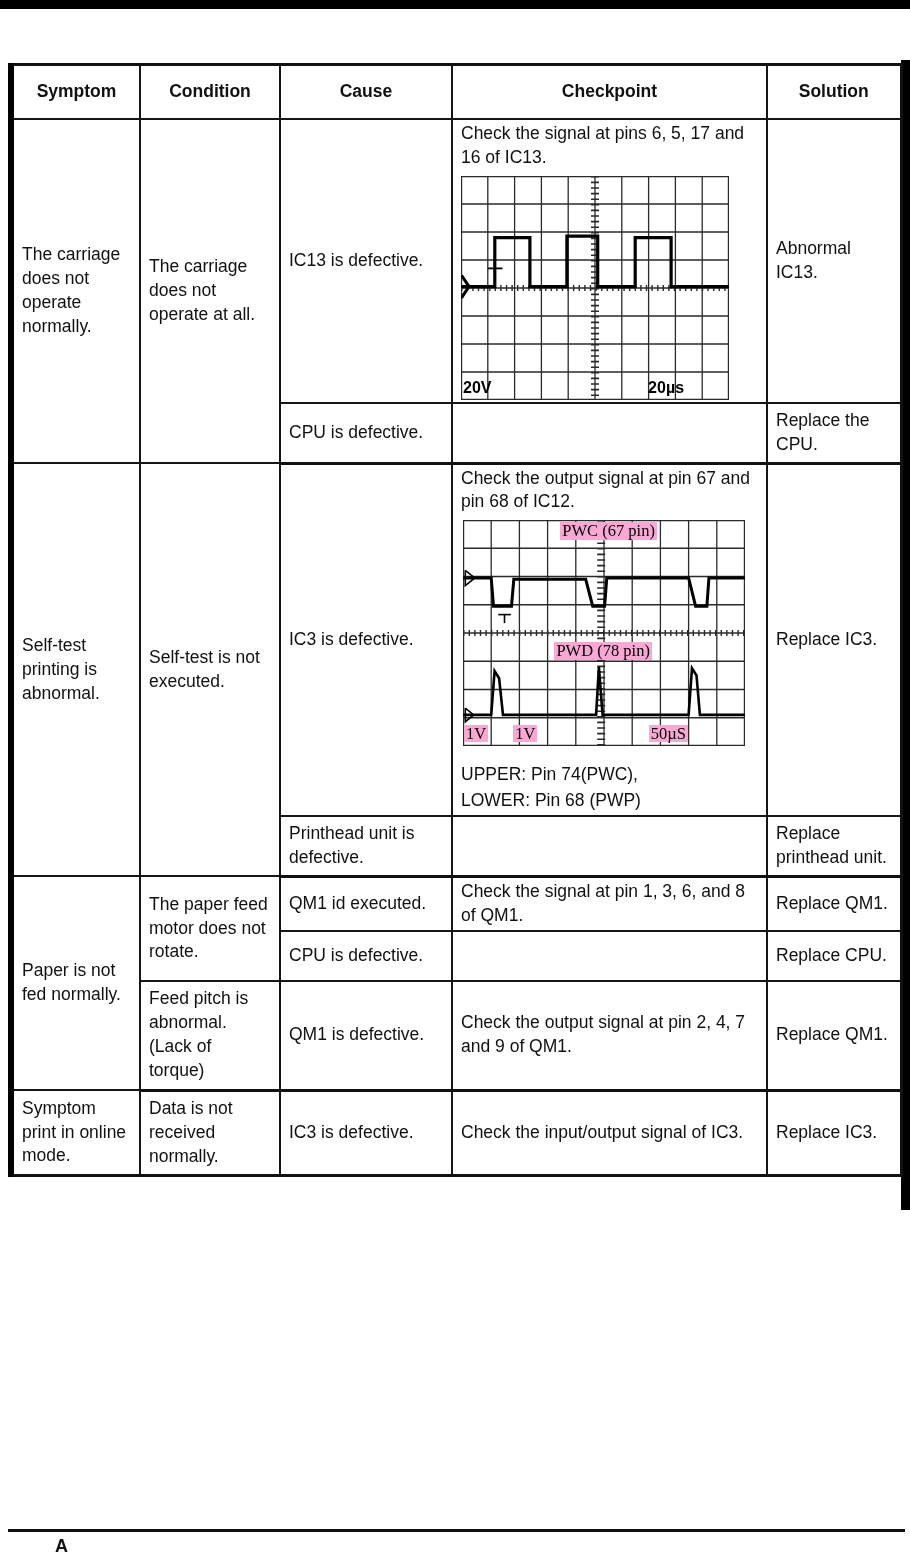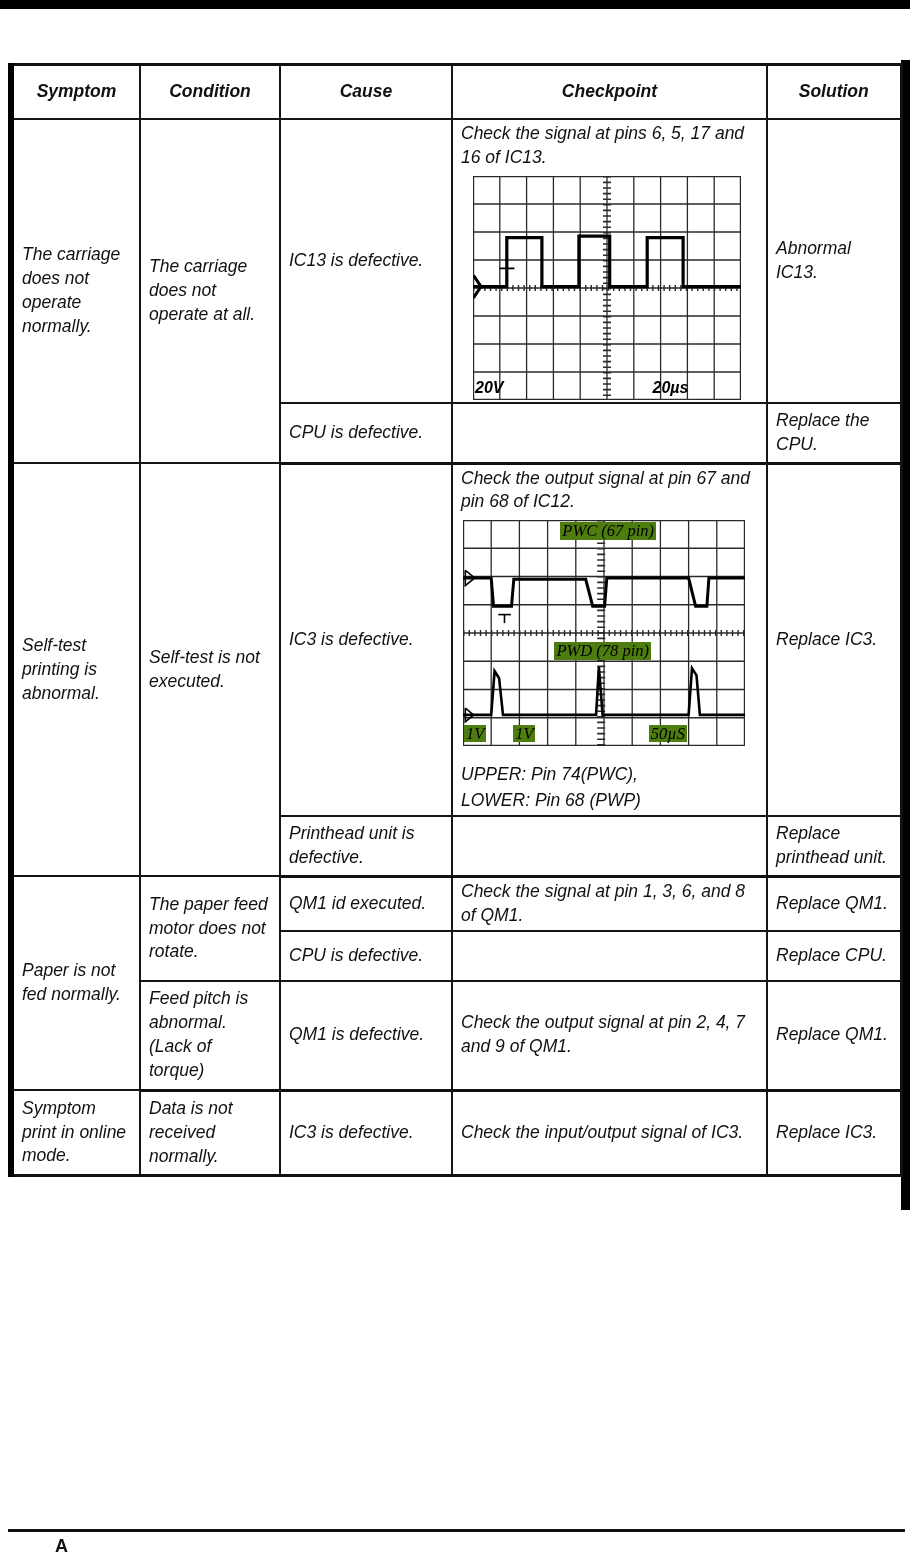--- a/index.html
+++ b/index.html
@@ -2,44 +2,44 @@
 <html><head>
 <meta charset="utf-8">
 <style>
   html,body{margin:0;padding:0;background:#e8e8e8;}
   .page{position:relative;width:910px;height:1560px;background:#ffffff;overflow:hidden;
         font-family:"Liberation Sans", sans-serif;color:#111;}
   
   .scan-top-bar{position:absolute;left:0;top:0;width:910px;height:9px;background:#000;}
   .scan-right-bar{position:absolute;left:901px;top:60px;width:9px;height:1150px;background:#000;}
   
-  table.trouble{position:absolute;left:8px;top:63px;width:890px;border-collapse:collapse;table-layout:fixed;font-style:italic;}
+  table.trouble{position:absolute;left:8px;top:63px;width:890px;border-collapse:collapse;table-layout:fixed;}
   table.trouble td, table.trouble th{border:2px solid #161616;padding:2px 8px;vertical-align:middle;
         font-size:17.5px;line-height:1.36;}
   table.trouble{border:3px solid #111;border-left:6px solid #000;}
   th.hd{font-weight:bold;font-size:18.5px;text-align:center;height:48px;border-bottom:4px solid #111;}
   tr.major td{border-bottom:3px solid #111;}
   td.sym{padding:2px 3px 2px 4px;}
   td.cause{padding:2px 6px;}
   td.cp{vertical-align:top;padding:8px 8px 6px 9px;}
   td.cp-mid{vertical-align:middle;}
   td.sol{padding:2px 6px;}
   .h-r1a{height:317px}.h-r1b{height:54px}
   .h-r2a{height:368px}.h-r2b{height:54px}
   .h-r3a{height:56px}.h-r3b{height:44px}.h-r3c{height:103px}
   .h-r4{height:79px}
   
   .scope{position:relative;margin-top:6px;}
   .scope svg{display:block;}
   .scope .slabel{position:absolute;white-space:nowrap;}
-  .serif-lbl{font-family:"Liberation Serif", serif;font-size:16.5px;color:#000;background:#4d7c0f;
+  .serif-lbl{font-family:"Liberation Serif", serif;font-size:16.5px;color:#000;background:#f9a8d4;
              padding:0 2px;line-height:1.05;}
   .bold-lbl{font-family:"Liberation Sans", sans-serif;font-weight:bold;font-size:16px;color:#000;
             line-height:1.0;}
-  .scope1-wrap{margin-left:12px;}
+  .scope1-wrap{margin-left:0;}
   .scope2-wrap{margin-left:2px;}
   .s1-volt{left:2px;bottom:4px;}
   .s1-time{left:63%;bottom:4px;}
   .s2-pwc{left:33%;top:2px;}
   .s2-pwd{left:31%;top:54%;}
   .s2-v1{left:1px;bottom:4px;}
   .s2-v2{left:17%;bottom:4px;}
   .s2-time{left:63%;bottom:4px;}
   .cp-caption{margin-top:16px;font-size:17.5px;line-height:1.45;}
   

